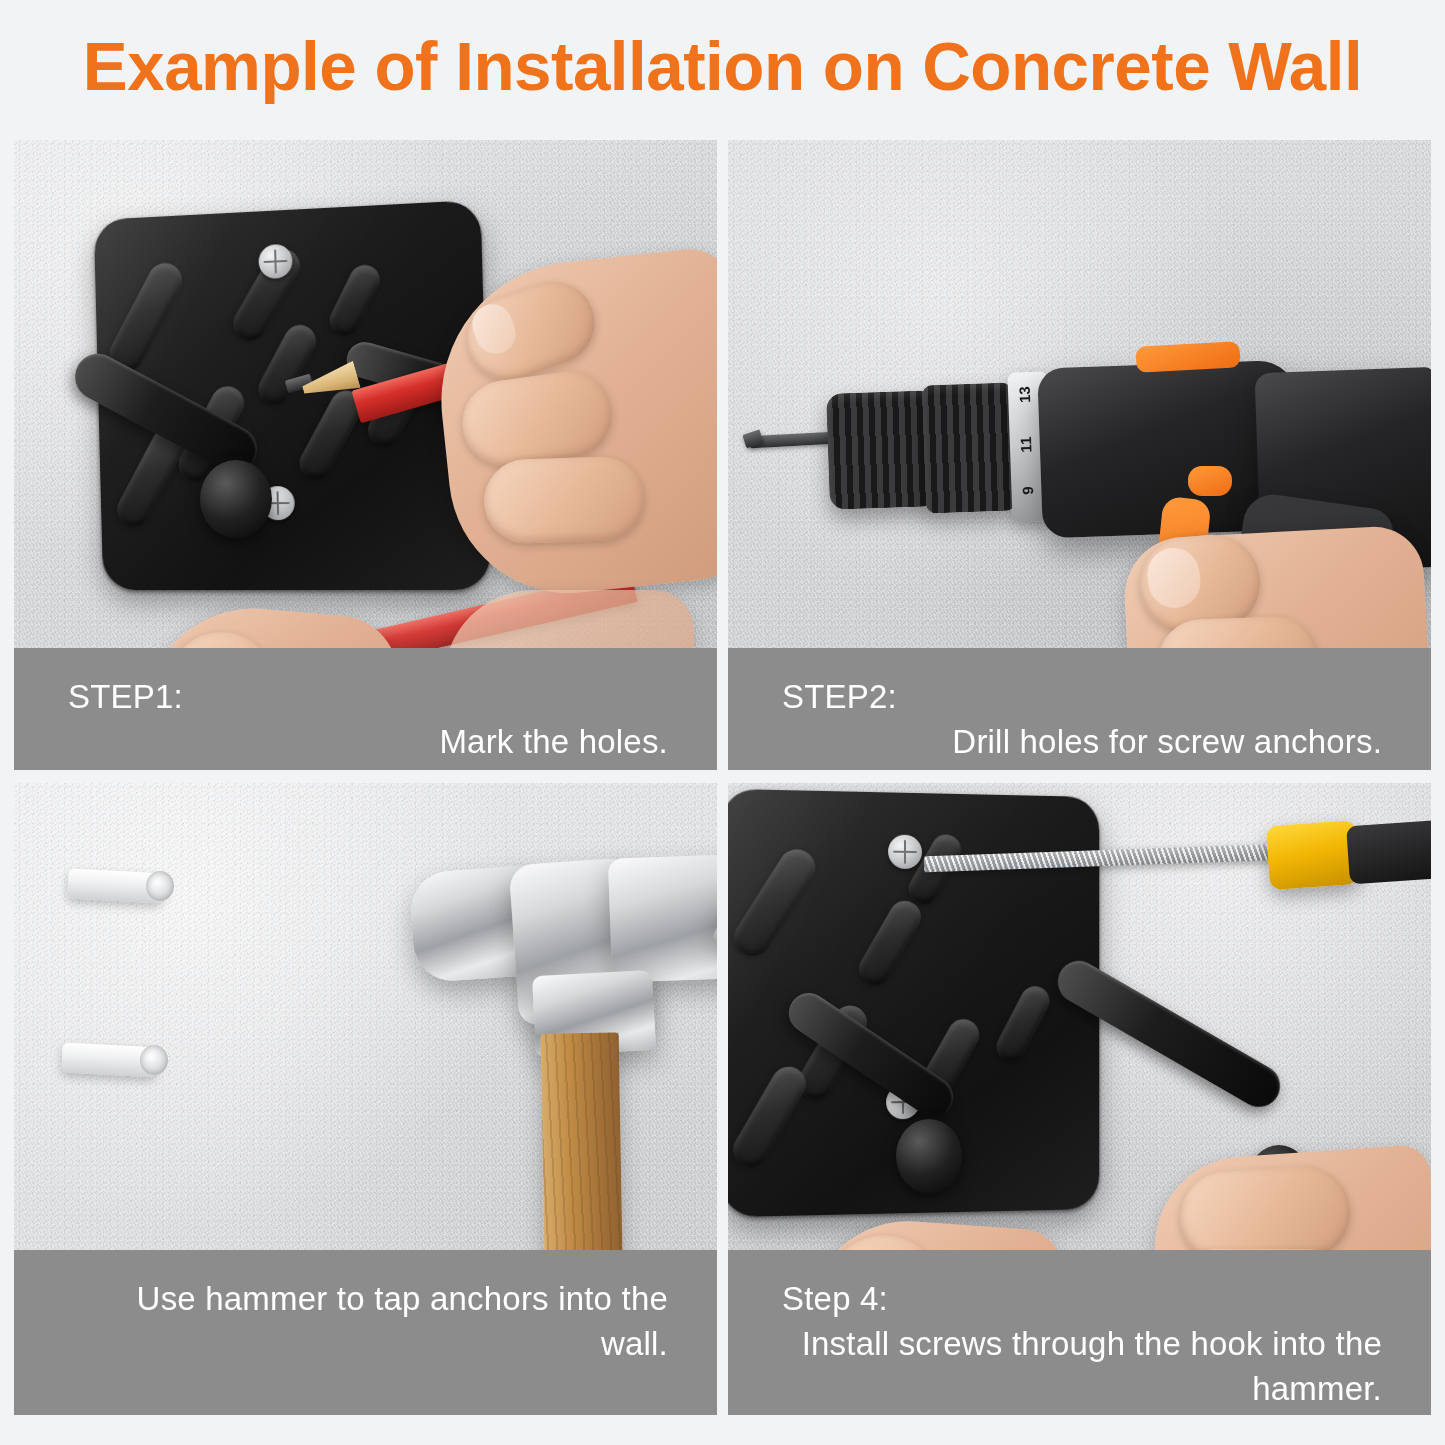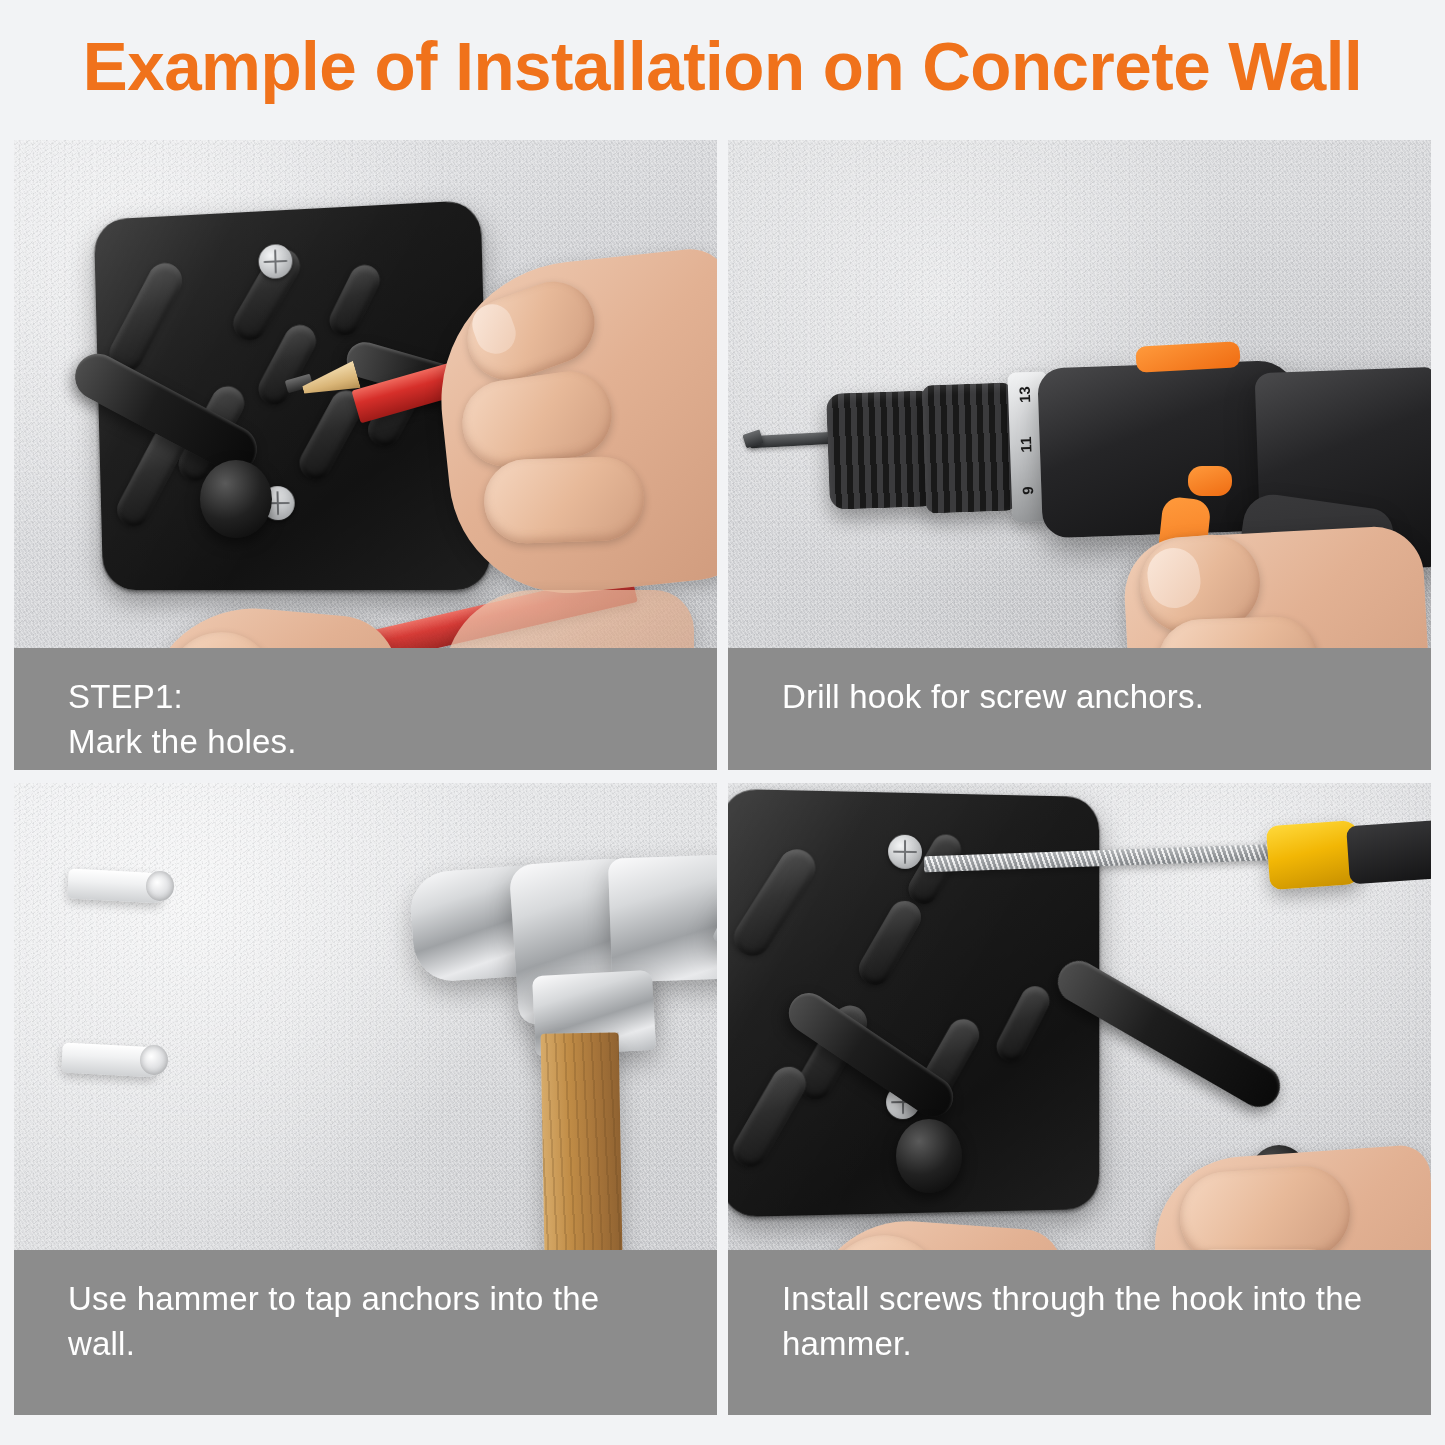--- a/index.html
+++ b/index.html
@@ -315,20 +315,21 @@
   .caption .step-label,
   .caption .step-text {
     display: block;
     font-size: 33px;
     line-height: 45px;
     font-weight: normal;
     letter-spacing: 0.2px;
   }
   .caption .step-text {
     max-width: 600px;
+    text-align: right;
   }
   .panel.row1 .caption { height: 122px; }
   .panel.row2 .caption { height: 165px; }
 </style>
 </head>
 <body>
 
 <div class="page">
 
   <div class="title">Example of Installation on Concrete Wall</div>
@@ -411,21 +412,22 @@
         <div class="drill-orange" style="left:430px; top:358px; width:48px; height:110px; border-radius:18px; transform:rotate(6deg);"></div>
 
         <div class="hand" style="left:400px; top:392px; width:300px; height:250px; border-radius:60px 50px 20px 90px; transform:rotate(-3deg);"></div>
         <div class="finger" style="left:412px; top:396px; width:120px; height:96px; transform:rotate(-6deg);"></div>
         <div class="nail" style="left:420px; top:408px; width:52px; height:60px; transform:rotate(-8deg);"></div>
         <div class="finger" style="left:430px; top:478px; width:160px; height:86px; transform:rotate(-2deg);"></div>
 
       </div>
 
       <div class="caption">
-        <span class="step-text">Drill hook for screw anchors.</span>
+        <span class="step-label">STEP2:</span>
+        <span class="step-text">Drill holes for screw anchors.</span>
       </div>
     </div>
 
     <div class="panel row2">
       <div class="photo">
         <div class="wall w3"></div>
 
         <div class="anchor" style="left:54px; top:88px; width:96px; height:30px; transform:rotate(3deg);"></div>
         <div class="anchor-tip" style="left:132px; top:88px; width:28px; height:30px;"></div>
 
@@ -476,18 +478,19 @@
         <div class="hand" style="left:80px; top:440px; width:250px; height:200px; border-radius:100px 40px 20px 20px; transform:rotate(4deg);"></div>
         <div class="finger" style="left:92px; top:452px; width:120px; height:180px; transform:rotate(8deg);"></div>
 
         <div class="hand" style="left:430px; top:370px; width:280px; height:270px; border-radius:90px 30px 20px 70px; transform:rotate(-4deg);"></div>
         <div class="finger" style="left:452px; top:386px; width:170px; height:92px; transform:rotate(-4deg);"></div>
         <div class="finger" style="left:444px; top:466px; width:180px; height:90px; transform:rotate(0deg);"></div>
 
       </div>
 
       <div class="caption">
+        <span class="step-label">Step 4:</span>
         <span class="step-text">Install screws through the hook into the hammer.</span>
       </div>
     </div>
 
   </div>
 </div>
 
 </body></html>

